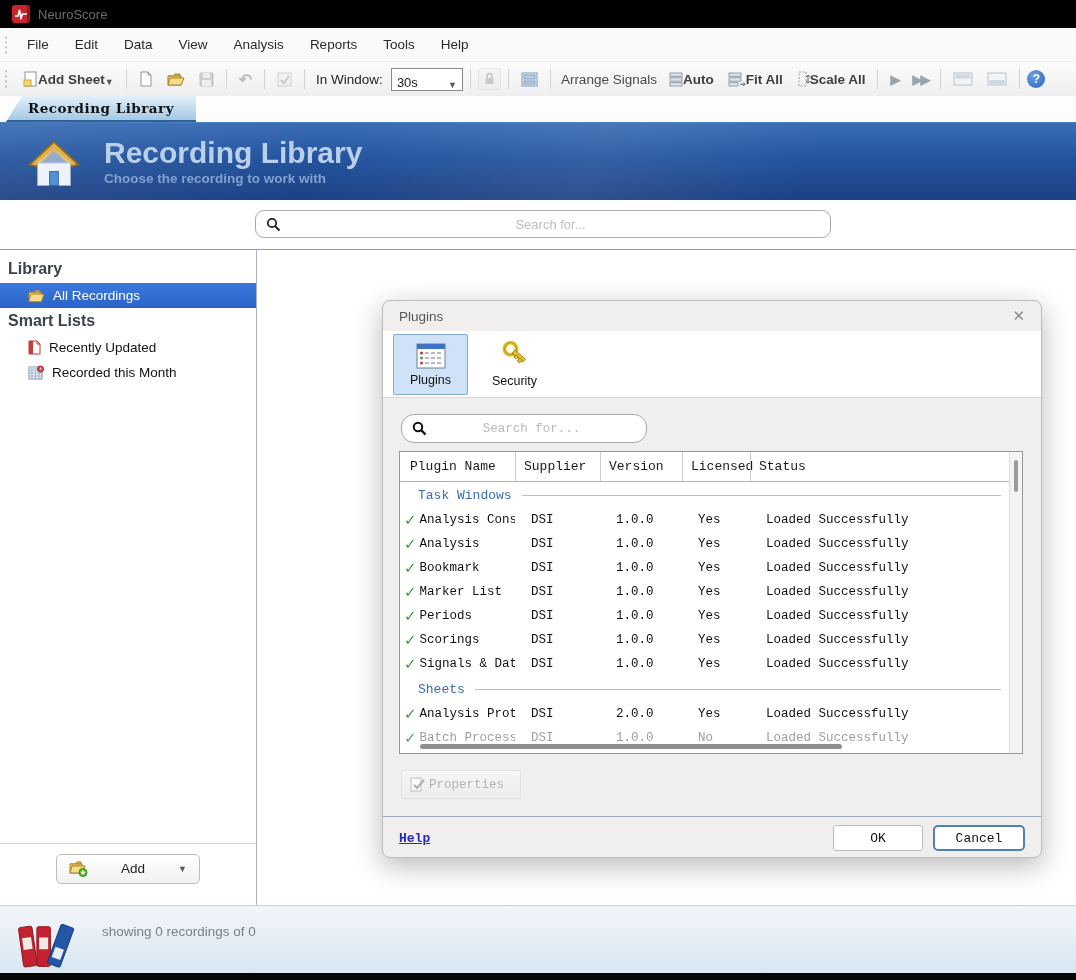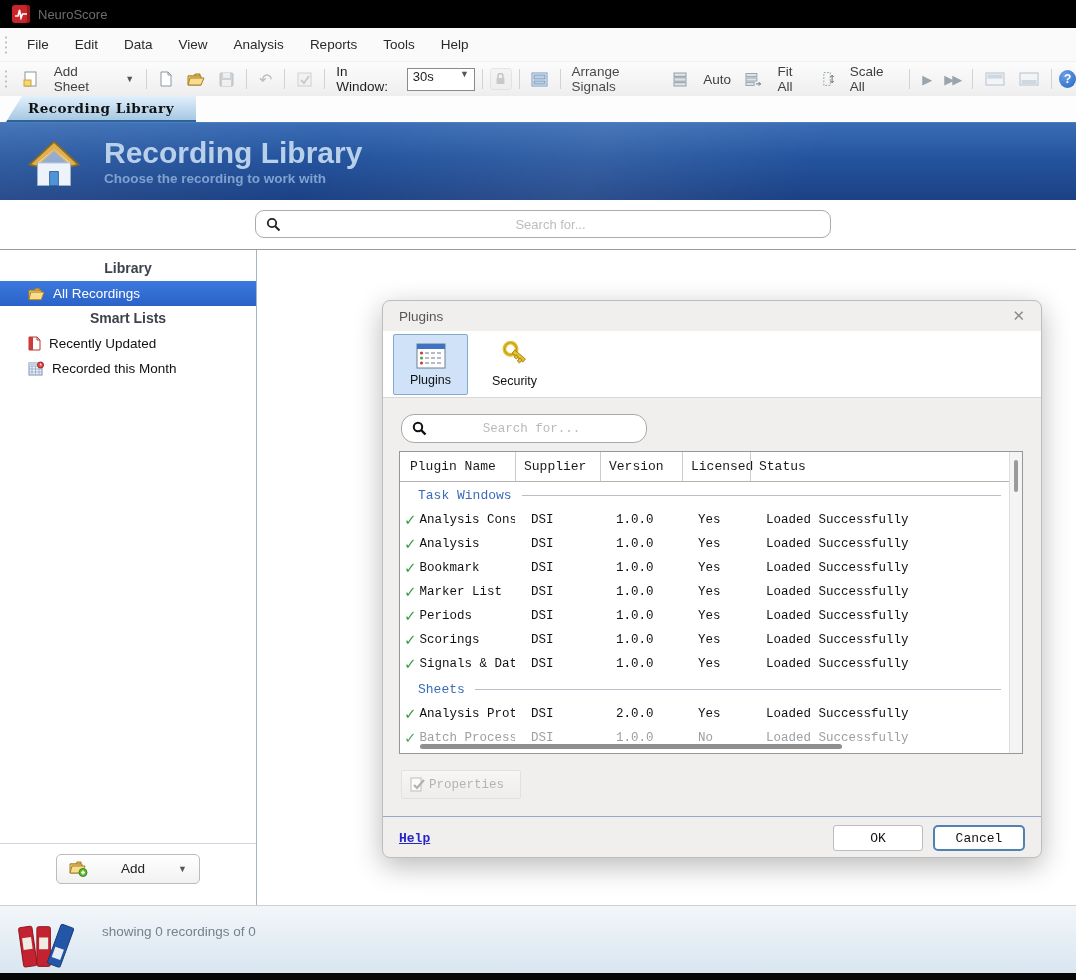--- a/index.html
+++ b/index.html
@@ -14,24 +14,24 @@
   
   .menubar { height:34px; background:#fbfafa; display:flex; align-items:center; padding-left:4px; border-bottom:1px solid #f0f0f0; }
   .grip { width:4px; height:20px; margin-right:6px;
     background-image:radial-gradient(circle, #b9bec4 1px, transparent 1.2px);
     background-size:4px 5px; background-repeat:repeat-y; }
   .menu-item { font-size:13.5px; color:#2a2a2a; padding:6px 13px; background:none; border:none; font-family:inherit; cursor:default; }
 
   
   .toolbar { height:34px; background:linear-gradient(#fcfcfc,#eeeeee); display:flex; align-items:center; padding-left:4px; gap:4px; font-size:13.5px; color:#3f3f3f; }
   .tsep { width:1px; height:20px; background:#d2d2d2; margin:0 3px; }
-  .tbtn { display:inline-flex; align-items:center; gap:16px; padding:3px 5px; border-radius:3px; }
+  .tbtn { display:inline-flex; align-items:flex-end; gap:0; padding:3px 5px; border-radius:3px;font-weight:bold; }
   .dis { opacity:.45; filter:grayscale(.4); }
   .caret { font-size:9px; color:#555; }
-  .inwin-select { width:72px; height:23px; border:1px solid #8a8a8a; background:#fff; display:inline-flex; align-items:flex-start; justify-content:space-between; padding:0 5px; font-size:13px; color:#222; }
+  .inwin-select { width:72px; height:23px; border:1px solid #8a8a8a; background:#fff; display:inline-flex; align-items:flex-end; justify-content:space-between; padding:0 5px; font-size:13px; color:#222; }
   .lockbox { width:23px; height:22px; border:1px solid #cfcfcf; border-radius:3px; background:#ededed; display:inline-flex; align-items:center; justify-content:center; }
   .helpcirc { width:18px; height:18px; border-radius:50%; background:radial-gradient(circle at 35% 30%, #6aa0e8, #2763c0); color:#fff; font-size:12px; font-weight:bold; display:inline-flex; align-items:center; justify-content:center; }
   .playg { color:#9aa4ab; font-size:13px; letter-spacing:-2px; }
 
   
   .tabstrip { height:26px; background:#fdfdfd; position:relative; }
   .tab { position:absolute; left:6px; bottom:0; width:190px; height:26px;
     background:linear-gradient(#e2f0fb,#a6c8e4); border-bottom:2px solid #2f6398;
     clip-path:polygon(16px 0, 100% 0, 100% 100%, 0 100%);
     display:flex; align-items:center; justify-content:center;
@@ -48,21 +48,21 @@
 
   
   .searchrow { height:50px; background:#fff; border-bottom:1px solid #9a9a9a; position:relative; }
   .searchbar { position:absolute; left:255px; top:10px; width:576px; height:28px; border:1.5px solid #ababab; border-radius:9px; background:#fff; display:flex; align-items:center; padding:0 10px; }
   .searchbar input { flex:1; border:none; outline:none; font-size:13px; text-align:center; color:#333; font-family:inherit; background:transparent; }
   .searchbar input::placeholder { color:#bdbdbd; }
 
   
   .content { height:655px; display:flex; background:#fff; }
   .sidebar { width:257px; border-right:1px solid #aab6c2; position:relative; background:#fff; padding-top:6px; }
-  .sheader { font-size:14px; font-weight:bold; color:#3d424d; padding:4px 8px 5px;text-align:center; }
+  .sheader { font-size:16px; font-weight:bold; color:#3d424d; padding:4px 8px 5px; }
   .sitem { display:flex; align-items:center; gap:8px; height:25px; padding-left:28px; font-size:13.5px; color:#111; }
   .sitem.selected { background:linear-gradient(#3c79de,#2a62c8); color:#fff; }
   .addrow { position:absolute; left:0; right:0; bottom:12px; height:50px; border-top:1px solid #ccd6e0; background:#fff; display:flex; align-items:center; justify-content:center; }
   .addbtn { width:144px; height:30px; border:1px solid #bcbcbc; border-radius:5px; background:linear-gradient(#ffffff,#f1f1f1); display:flex; align-items:center; padding:0 12px; font-size:13.5px; color:#222; font-family:inherit; }
   .addbtn .lbl { flex:1; text-align:center; }
   .main { flex:1; background:#fff; }
 
   
   .statusbar { height:68px; background:linear-gradient(#f2f6fa,#d9e6f0); border-top:1px solid #cfcfcf; display:flex; align-items:flex-start; padding:8px 0 0 16px; }
   .statustext { color:#75818c; font-size:13.5px; margin:10px 0 0 28px; }

